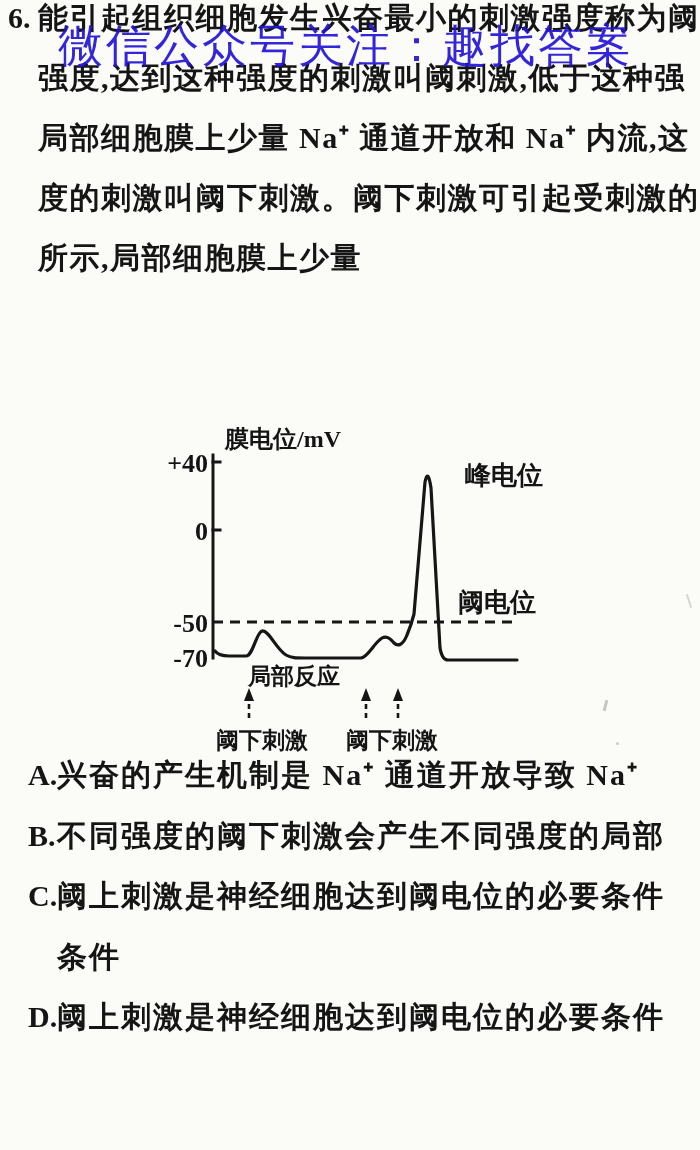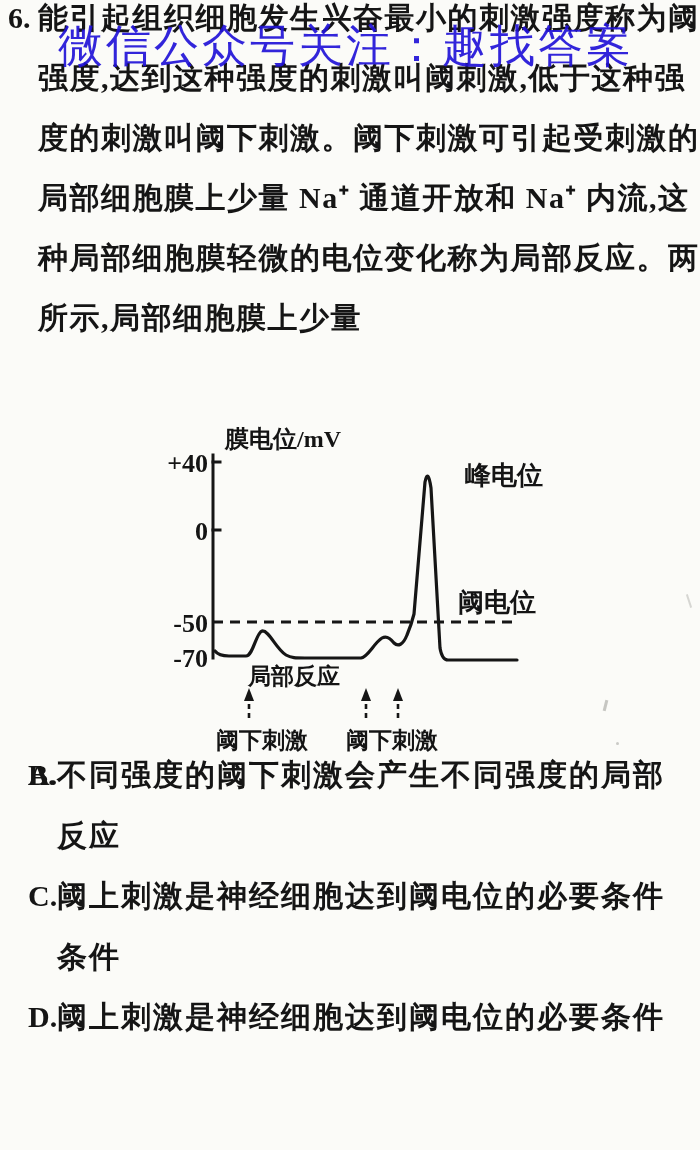--- a/index.html
+++ b/index.html
@@ -47,23 +47,22 @@
 
 <div class="page">
 
   <div class="watermark" style="color: rgb(34, 19, 216);">微信公众号关注：趣找答案</div>
 
   <div class="stem">
     <div class="stem-row">
       <span class="qnum">6.</span><span>能引起组织细胞发生兴奋最小的刺激强度称为阈</span>
     </div>
     <div class="stem-cont">强度,达到这种强度的刺激叫阈刺激,低于这种强</div>
+    <div class="stem-cont">局部细胞膜上少量 Na⁺ 通道开放和 Na⁺ 内流,这</div>
     <div class="stem-cont">度的刺激叫阈下刺激。阈下刺激可引起受刺激的</div>
-    <div class="stem-cont">局部细胞膜上少量 Na⁺ 通道开放和 Na⁺ 内流,这</div>
-    <div class="stem-cont">种局部细胞膜轻微的电位变化称为局部反应。两</div>
     <div class="stem-cont">所示,局部细胞膜上少量</div>
   </div>
 
   <svg class="fig" viewBox="0 0 380 345">
     <text class="axttl" x="60" y="29">膜电位/mV</text>
 
     <line class="ln" x1="48" y1="37" x2="48" y2="240"></line>
     <line class="ln" x1="48" y1="44" x2="55" y2="44"></line>
     <line class="ln" x1="48" y1="112" x2="55" y2="112"></line>
 
@@ -102,28 +101,27 @@
     <polygon class="head" points="233,270 228,283 238,283"></polygon>
     <line class="stemdash" x1="233" y1="286" x2="233" y2="301"></line>
 
     <text class="lbl2" x="97" y="330" text-anchor="middle">阈下刺激</text>
     <text class="lbl2" x="227" y="330" text-anchor="middle">阈下刺激</text>
   </svg>
 
   <div class="options">
     <div class="opt">
       <div class="opt-line">
-        <span class="opt-label">A.</span>
+        <span class="opt-label">A.</span><span>兴奋的产生机制是 Na⁺ 通道开放导致 Na⁺</span>
       </div>
     </div>
     <div class="opt">
       <div class="opt-line">
         <span class="opt-label">B.</span><span>不同强度的阈下刺激会产生不同强度的局部</span>
       </div>
-      <div class="opt-line">反应</div>
     </div>
     <div class="opt">
       <div class="opt-line">
         <span class="opt-label">C.</span><span>阈上刺激是神经细胞达到阈电位的必要条件</span>
       </div>
       <div class="opt-line">条件</div>
     </div>
     <div class="opt">
       <div class="opt-line">
         <span class="opt-label">D.</span><span>阈上刺激是神经细胞达到阈电位的必要条件</span>

